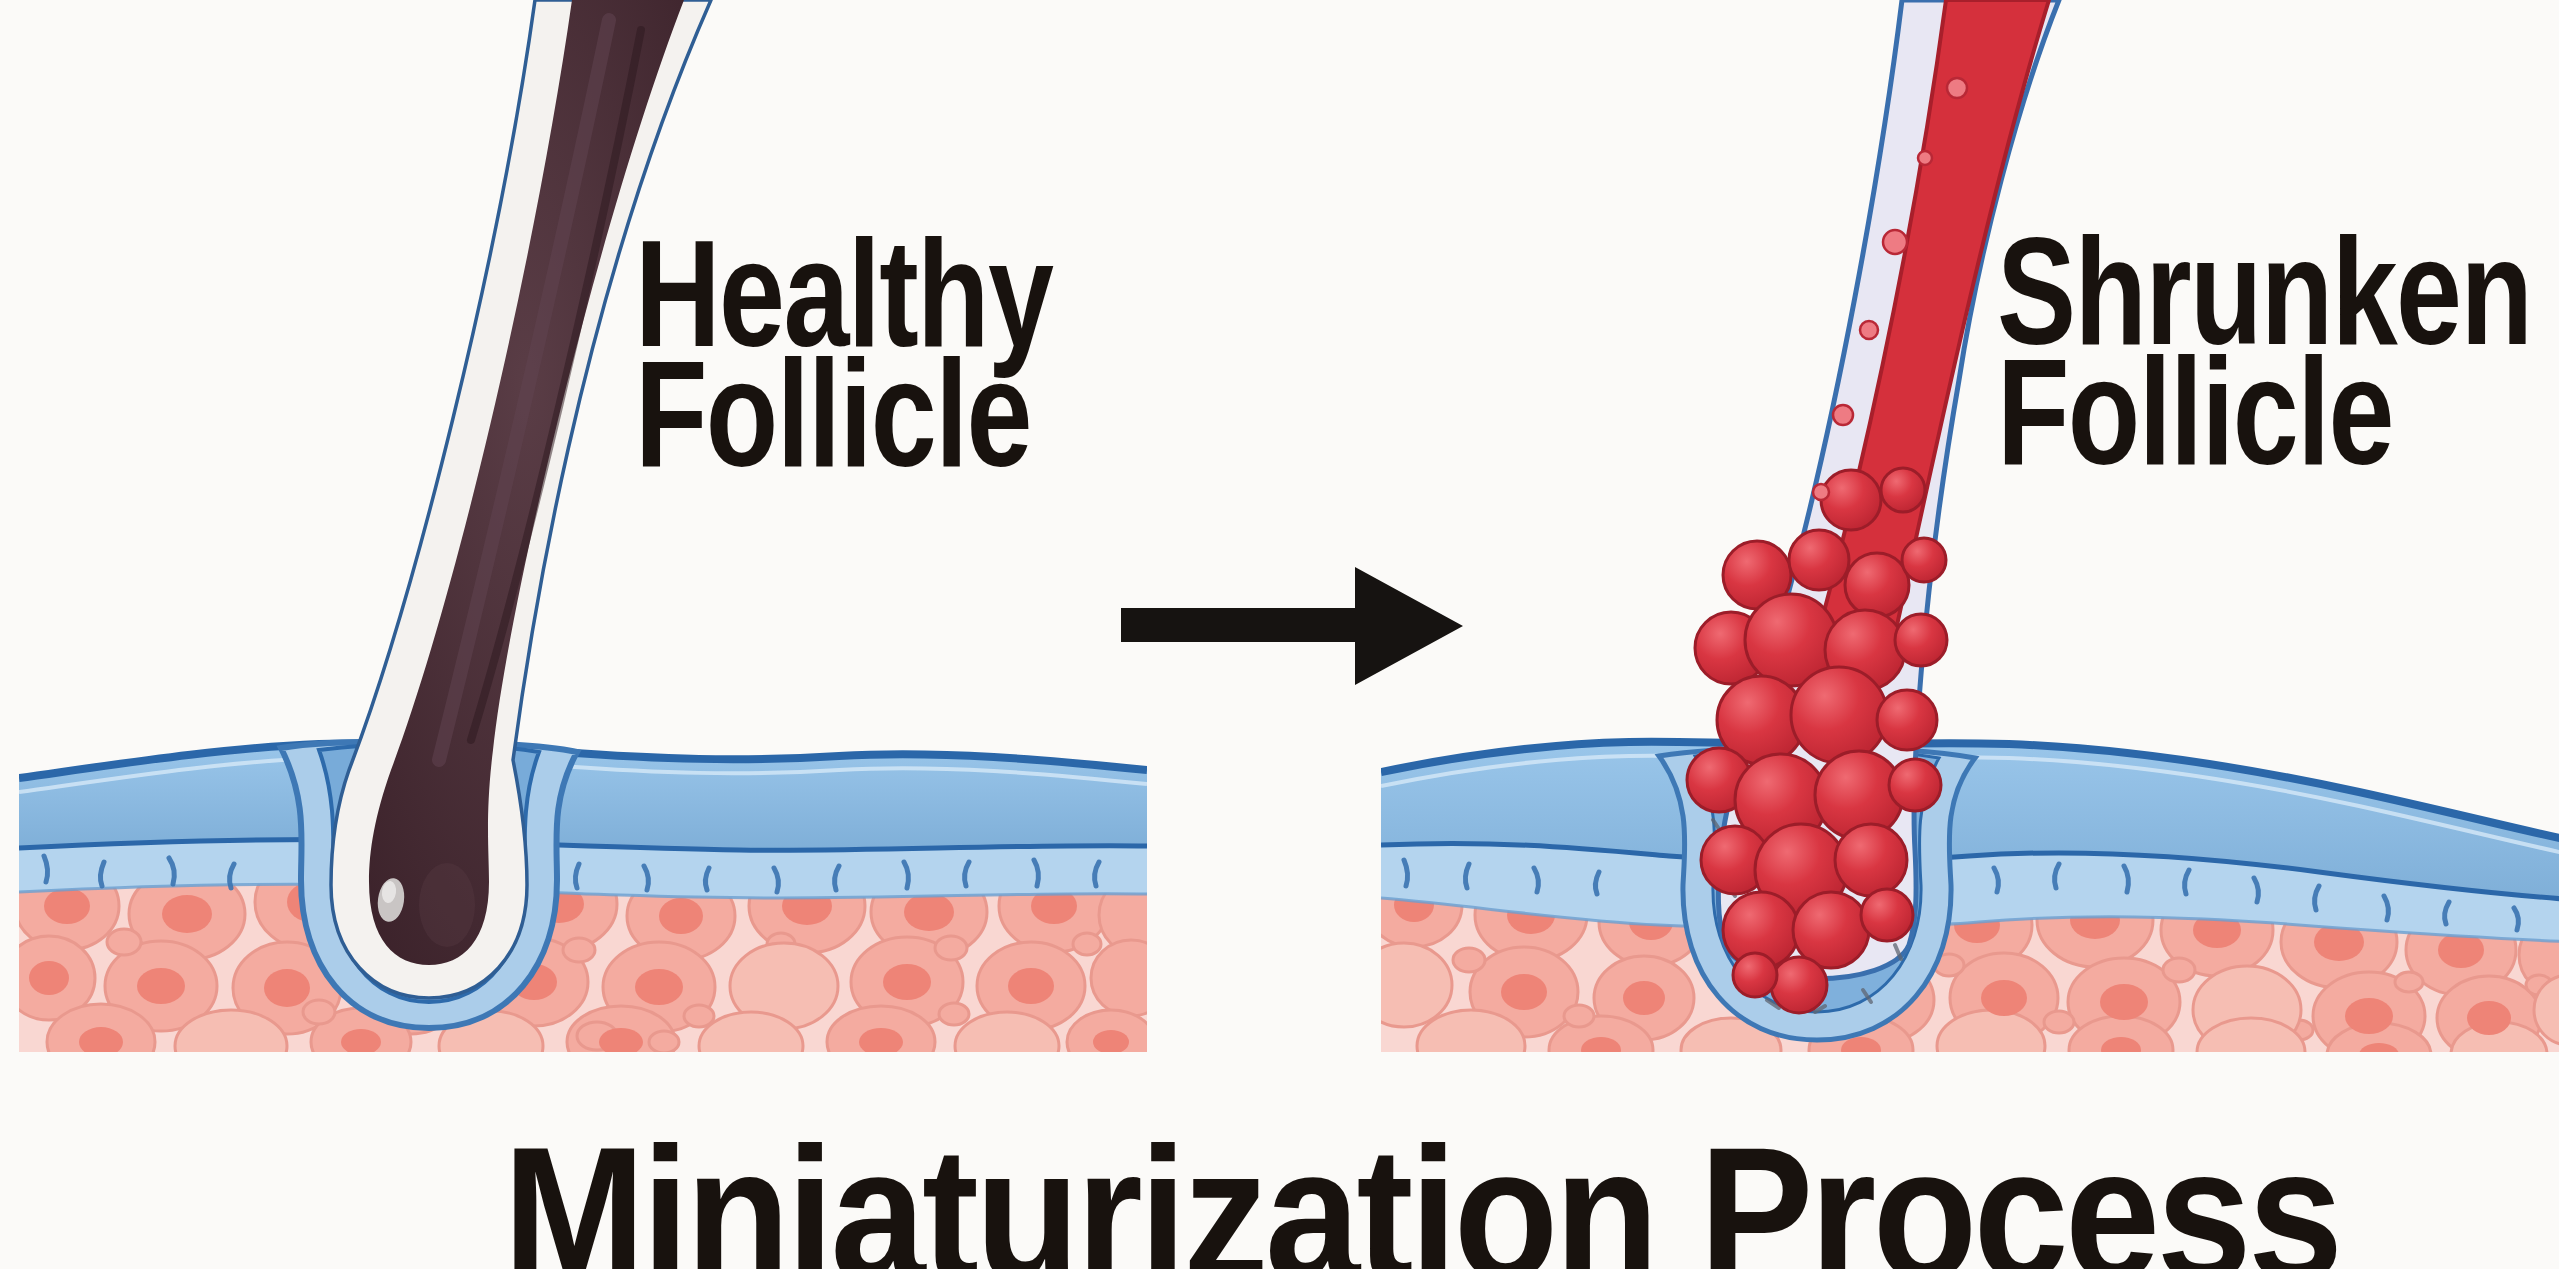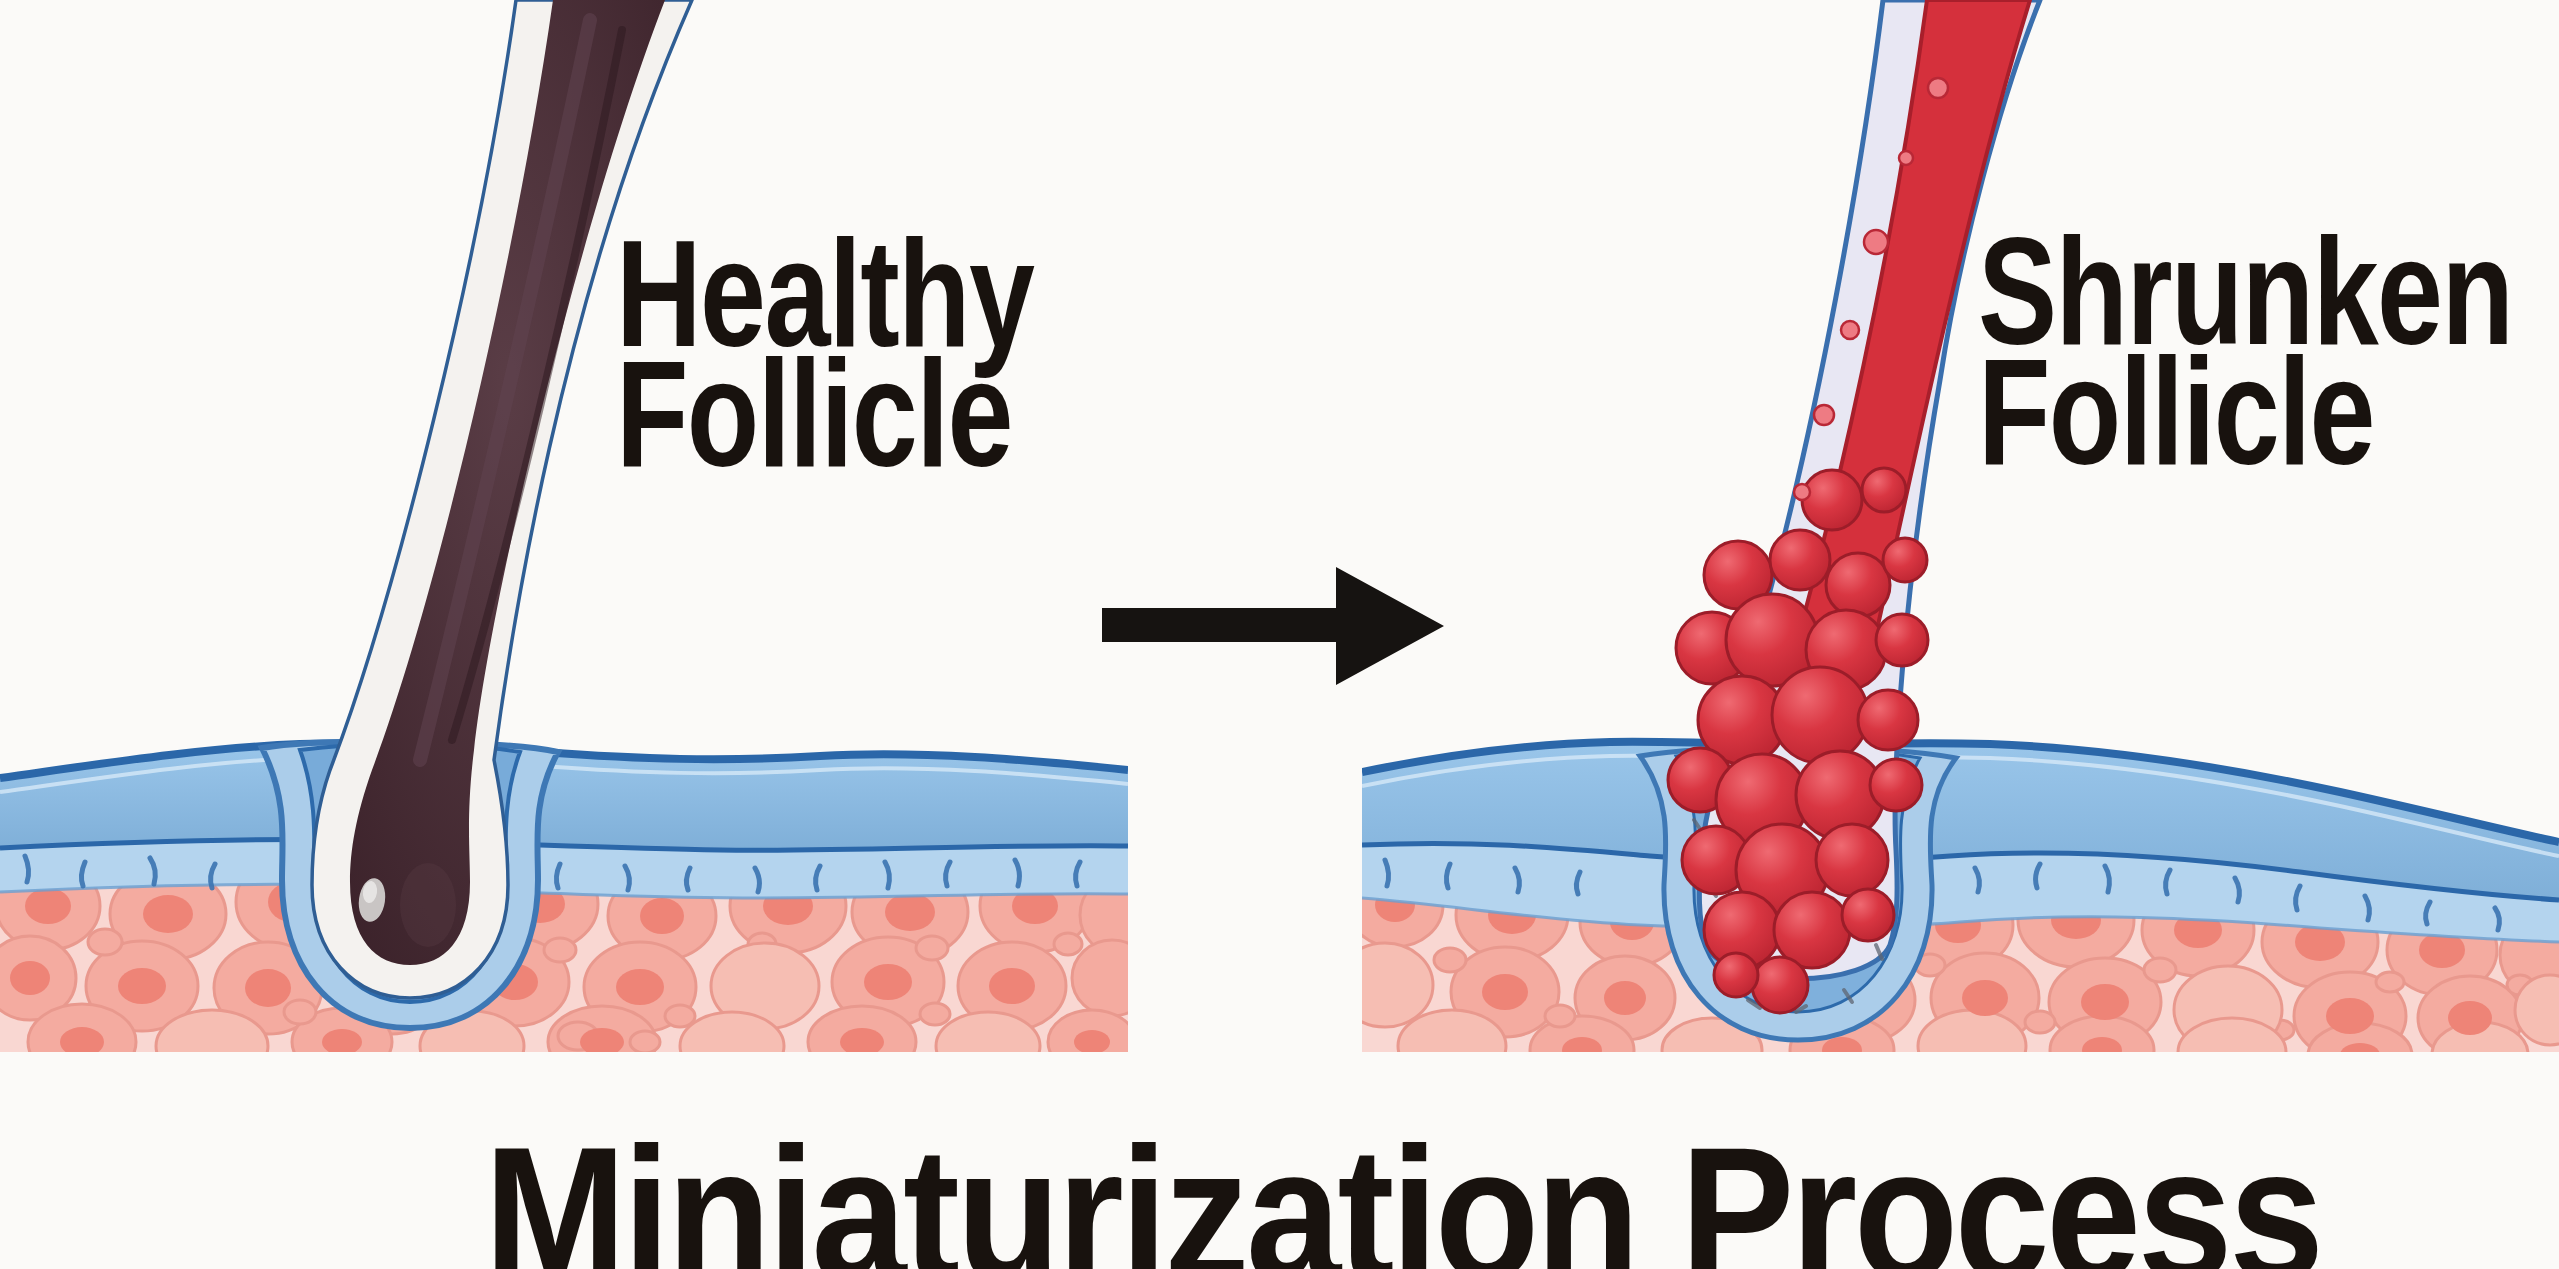--- a/index.html
+++ b/index.html
@@ -3,21 +3,21 @@
 <meta charset="utf-8">
 <style>
   html,body{margin:0;padding:0;}
   body{
     width:2559px;height:1269px;
     position:relative;
     overflow:hidden;
     background:#fbfaf8;
     font-family:"Liberation Sans", sans-serif;
   }
-  .stage{position:absolute;inset:0;}
+  .stage{position:absolute;inset:0;margin-left:19px;}
   svg.art{position:absolute;left:0;top:0;}
   .lbl{
     position:absolute;
     font-weight:700;
     font-size:152px;
     line-height:1;
     letter-spacing:-2px;
     color:#18120e;
     transform:scaleX(0.78);
     transform-origin:left top;

